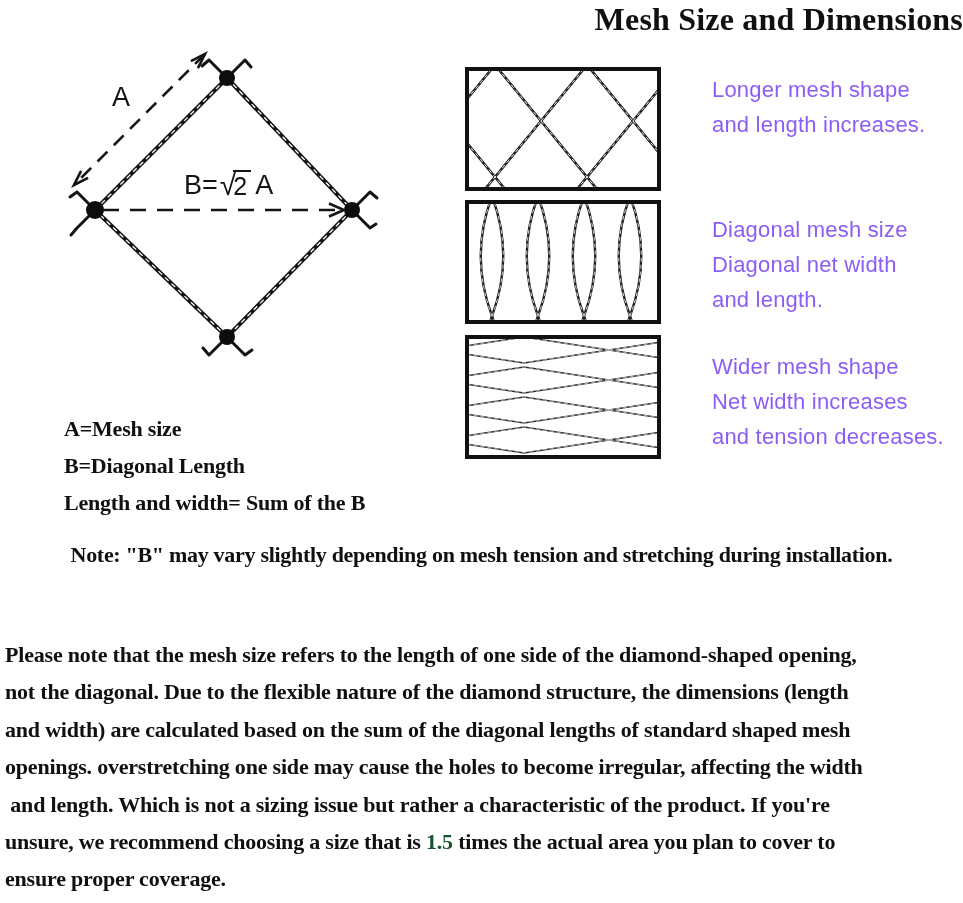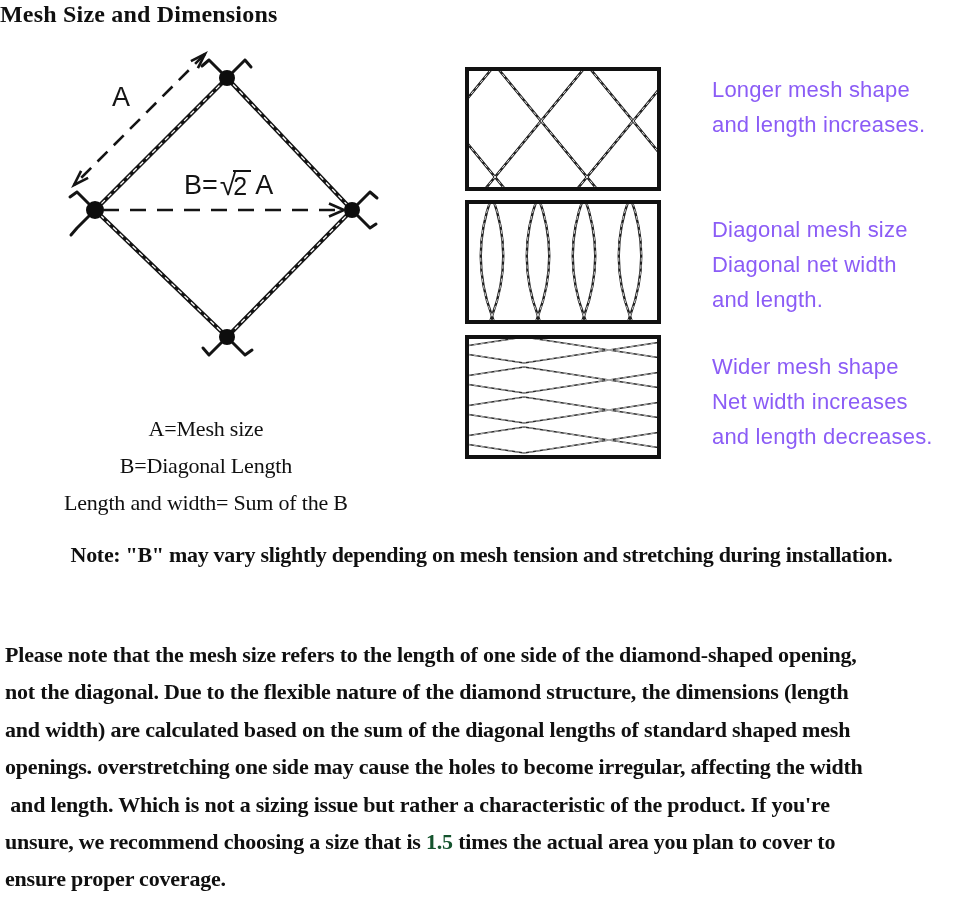--- a/index.html
+++ b/index.html
@@ -2,21 +2,21 @@
 <html><head>
 <meta charset="utf-8">
 <style>
   html,body{margin:0;padding:0;background:#ffffff;}
   #page{position:relative;width:963px;height:903px;background:#ffffff;overflow:hidden;
         font-family:"Liberation Serif",serif;color:#101010;}
 
   .abs{position:absolute;}
 
   
-  #title{top:1px;left:0;width:963px;text-align:left;font-size:24px;font-weight:bold;
+  #title{top:1px;left:0;width:963px;text-align:right;font-size:32px;font-weight:bold;
          letter-spacing:0.2px;}
 
   
   .diag-label{font-family:"Liberation Sans",sans-serif;font-size:27px;color:#141414;}
   #label-a{left:112px;top:82px;}
   #label-b{left:184px;top:170px;display:flex;align-items:flex-start;}
   #label-b .radical{font-size:30px;line-height:30px;margin-left:2px;}
   #label-b .radicand{border-top:2.5px solid #141414;padding:1px 4px 0 0;margin-left:-3px;
                      font-size:25px;line-height:26px;}
   #label-b .suffix{margin-left:4px;}
@@ -25,22 +25,22 @@
   .mesh-box{left:465px;width:196px;height:124px;border:4px solid #111;box-sizing:border-box;
             background:#fff;}
   .mesh-box svg{display:block;}
 
   
   .mesh-desc{left:712px;width:245px;font-family:"Liberation Sans",sans-serif;
              font-size:22px;line-height:35px;color:#8b5cf6;letter-spacing:0.2px;}
   .mesh-desc div{white-space:nowrap;}
 
   
-  #legend{left:64px;top:410px;font-size:22px;font-weight:normal;line-height:37px;
-          letter-spacing:-0.2px;text-align:center;}
+  #legend{left:64px;top:410px;font-size:22px;font-weight:bold;line-height:37px;
+          letter-spacing:-0.2px;}
 
   
   #note{top:542px;left:0;width:963px;text-align:center;font-size:22px;font-weight:bold;
         letter-spacing:-0.3px;}
 
   
   #paragraph{left:5px;top:636px;width:953px;font-size:22px;font-weight:bold;
              line-height:37.4px;letter-spacing:-0.2px;white-space:pre-wrap;}
   #paragraph .hl{font-weight:bold;}
 </style>
@@ -142,21 +142,21 @@
     <div>and length increases.</div>
   </div>
   <div class="abs mesh-desc" style="top:212px;">
     <div>Diagonal mesh size</div>
     <div>Diagonal net width</div>
     <div>and length.</div>
   </div>
   <div class="abs mesh-desc" style="top:349px;">
     <div>Wider mesh shape</div>
     <div>Net width increases</div>
-    <div>and length decreases.</div>
+    <div>and tension decreases.</div>
   </div>
 
   <div id="legend" class="abs">
     <div>A=Mesh size</div>
     <div>B=Diagonal Length</div>
     <div>Length and width= Sum of the B</div>
   </div>
 
   <div id="note" class="abs">Note: "B" may vary slightly depending on mesh tension and stretching during installation.</div>
 

